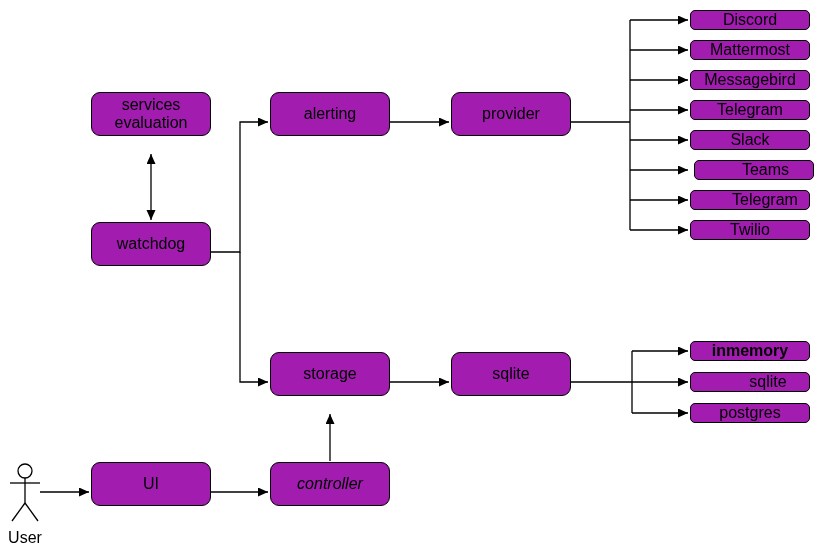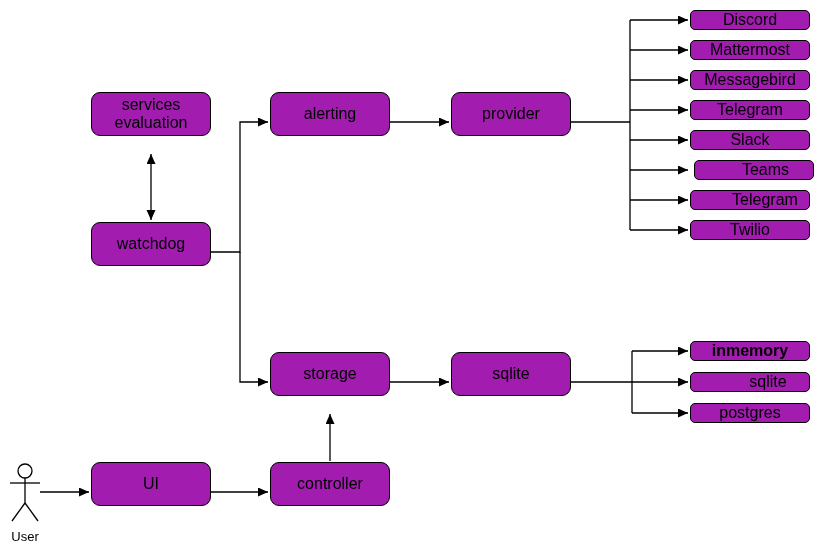--- a/index.html
+++ b/index.html
@@ -45,21 +45,21 @@
     width: 120px;
     height: 20px;
     border-radius: 5px;
   }
   .actor-label {
     position: absolute;
     left: 1px;
     top: 529px;
     width: 48px;
     text-align: center;
-    font-size: 13px;
+    font-size: 16px;
     color: #000000;
   }
 </style>
 </head>
 <body>
 
 <div class="canvas">
 
   <svg class="edges" width="822" height="554" viewBox="0 0 822 554" xmlns="http://www.w3.org/2000/svg">
     <defs>
@@ -111,21 +111,21 @@
     </g>
   </svg>
 
   <div class="node big" style="left:91px;  top:92px;">services evaluation</div>
   <div class="node big" style="left:91px;  top:222px;">watchdog</div>
   <div class="node big" style="left:270px; top:92px;">alerting</div>
   <div class="node big" style="left:451px; top:92px;">provider</div>
   <div class="node big" style="left:270px; top:352px;">storage</div>
   <div class="node big" style="left:451px; top:352px;">sqlite</div>
   <div class="node big" style="left:91px;  top:462px;">UI</div>
-  <div class="node big" style="left:270px; top:462px;">controller</div>
+  <div class="node big" style="left:270px; top:462px;font-style:italic;">controller</div>
 
   <div class="node small" style="left:690px; top:10px;">Discord</div>
   <div class="node small" style="left:690px; top:40px;">Mattermost</div>
   <div class="node small" style="left:690px; top:70px;">Messagebird</div>
   <div class="node small" style="left:690px; top:100px;">Telegram</div>
   <div class="node small" style="left:690px; top:130px;">Slack</div>
   <div class="node small" style="left:694px; top:160px;padding-left:23px;">Teams</div>
   <div class="node small" style="left:690px; top:190px;padding-left:30px;">Telegram</div>
   <div class="node small" style="left:690px; top:220px;">Twilio</div>
 

